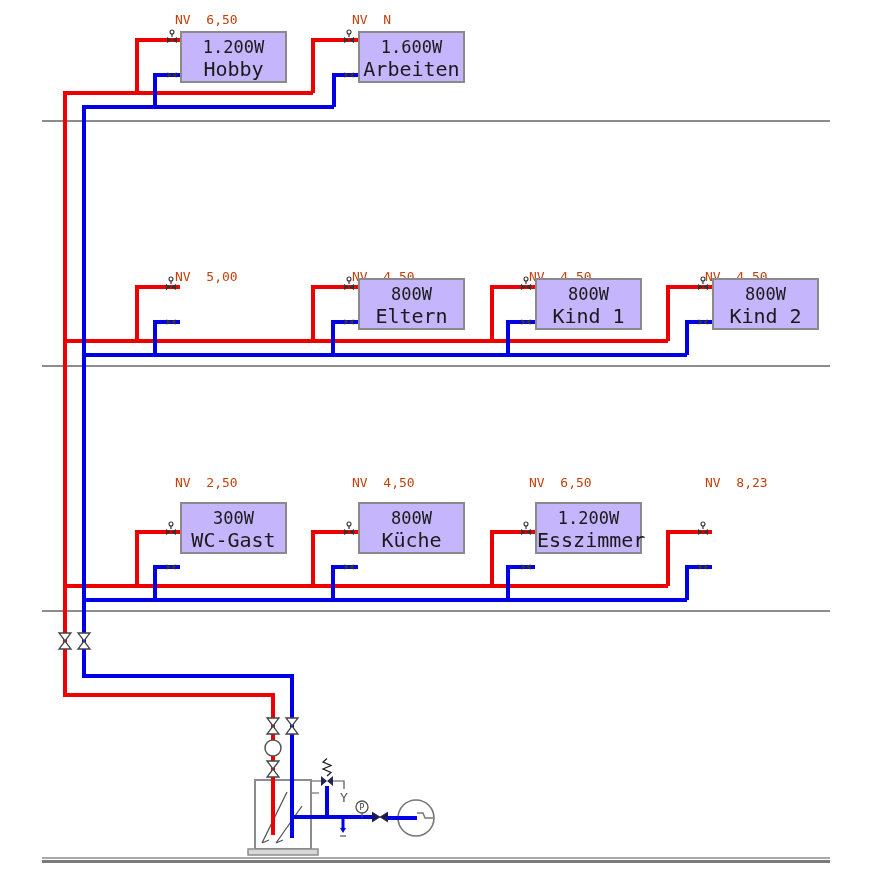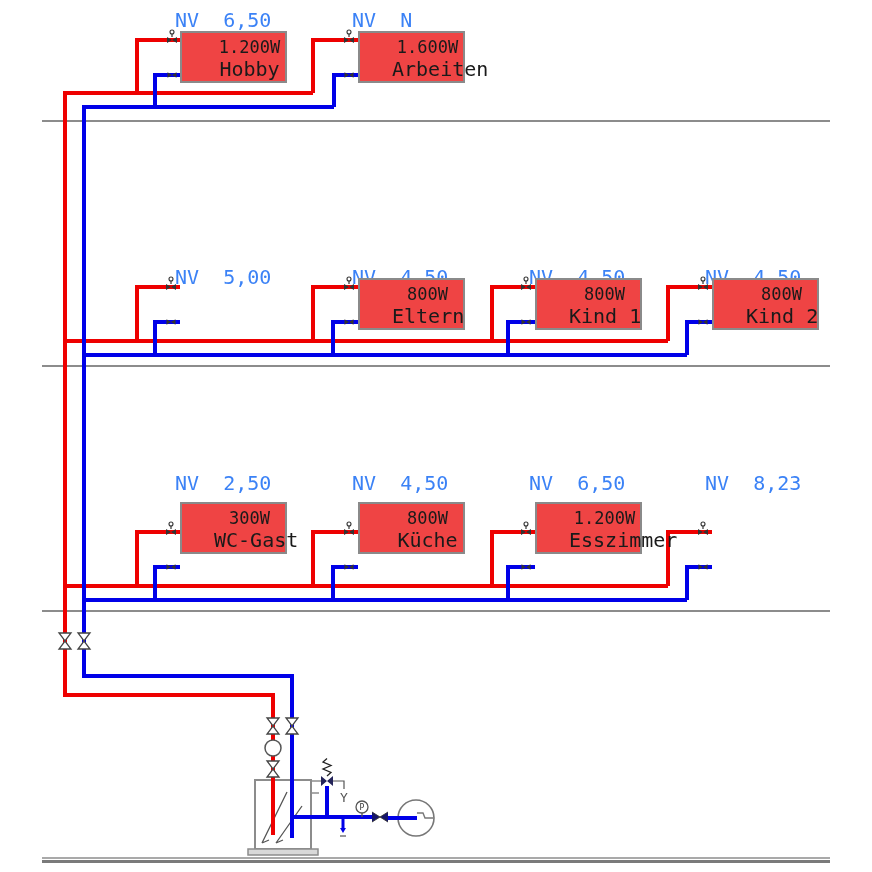--- a/index.html
+++ b/index.html
@@ -1,23 +1,23 @@
 <!DOCTYPE html>
 <html><head>
 <meta charset="utf-8">
 <style>
   html,body{margin:0;padding:0;background:#ffffff;}
   #canvas{position:relative;width:872px;height:872px;background:#ffffff;overflow:hidden;
           font-family:"DejaVu Sans Mono", monospace;color:#1a1a1a;}
   svg{position:absolute;left:0;top:0;}
   .radiator-box{position:absolute;width:107px;height:52px;border:2px solid #8a8a8a;
-                box-sizing:border-box;background:#ef4444;text-align:center;padding-left:32px;}
+                box-sizing:border-box;background:#c4b5fd;text-align:center;}
   .radiator-box .power{font-size:17px;line-height:22px;margin-top:3px;white-space:pre;}
   .radiator-box .room{font-size:20px;line-height:22px;white-space:pre;}
-  .nv-label{position:absolute;font-size:20px;line-height:18px;white-space:pre;color:#3b82f6;}
+  .nv-label{position:absolute;font-size:13px;line-height:18px;white-space:pre;color:#c2410c;}
   .r1{top:31px}.r2{top:278px}.r3{top:502px}
   .c1{left:180px}.c2{left:358px}.c3{left:535px}.c4{left:712px}
   .n1{top:11px}.n2{top:268px}.n3{top:474px}
   .nc1{left:175px}.nc2{left:352px}.nc3{left:529px}.nc4{left:705px}
 </style>
 </head>
 <body>
 
 <div id="canvas">
 

